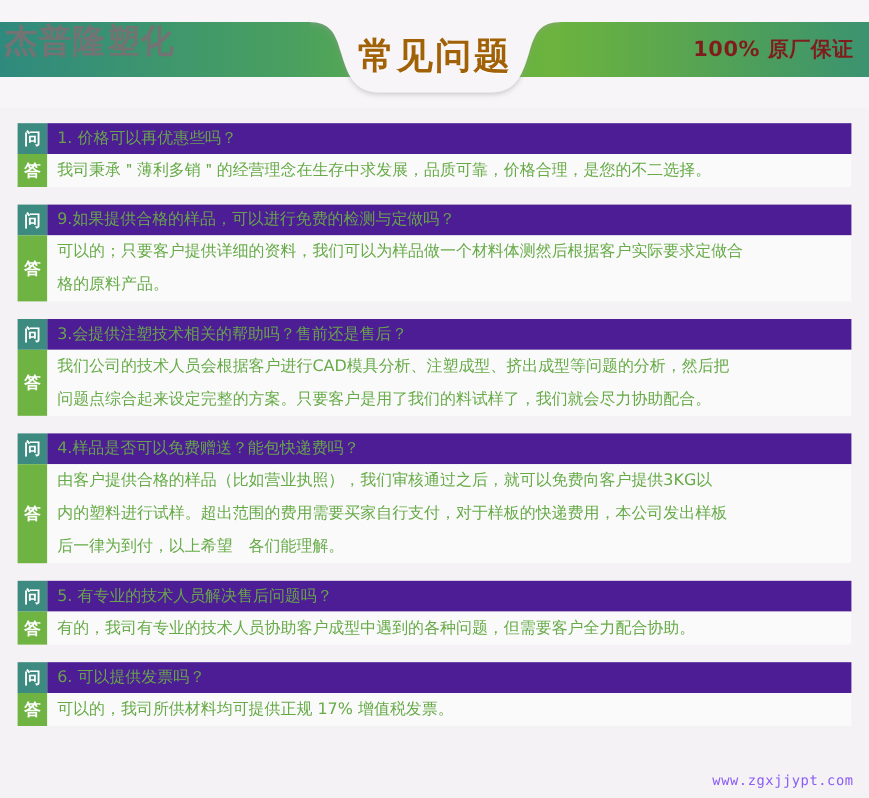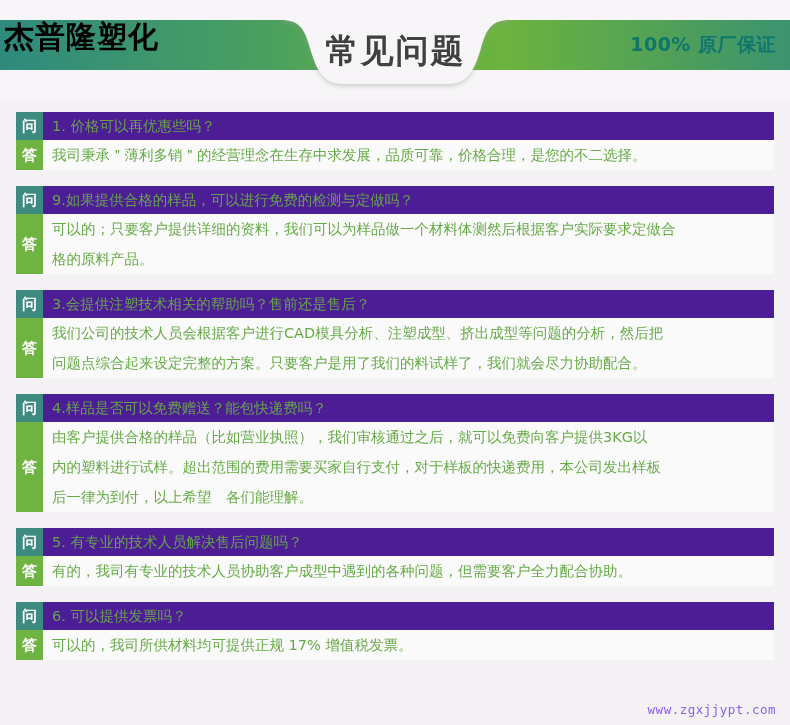--- a/index.html
+++ b/index.html
@@ -32,35 +32,35 @@
     height: 50px;
     background: linear-gradient(to right, #2f8a7e 0%, #4aa05f 34%, #62b044 50%, #6cb33e 64%, #4e9f5a 86%, #3b9370 100%);
   }
   .header-left {
     position: absolute;
     left: 4px;
     top: 20px;
     height: 34px;
     display: flex;
     align-items: center;
-    color: #000000;
+    color: #737373;
     font-size: 30px;
     font-weight: bold;
     letter-spacing: 1px;
     white-space: nowrap;
     z-index: 4;
   }
   .header-right {
     position: absolute;
     right: 14px;
     top: 20px;
     height: 50px;
     display: flex;
     align-items: center;
-    color: #0f766e;
+    color: #7f1d1d;
     font-size: 19px;
     font-weight: bold;
     letter-spacing: 0.5px;
     white-space: nowrap;
     z-index: 4;
   }
 
   
   .header-tab-wrap {
     position: absolute;
@@ -78,21 +78,21 @@
   }
   .header-tab-label {
     position: absolute;
     left: 0;
     top: 0;
     width: 229px;
     height: 84px;
     display: flex;
     align-items: center;
     justify-content: center;
-    color: #404040;
+    color: #a16207;
     font-size: 33px;
     font-weight: bold;
     letter-spacing: 2px;
     text-shadow: 0 1px 0 rgba(255,255,255,0.9);
     z-index: 5;
     padding-top: 19px;
     box-sizing: border-box;
   }
 
   

